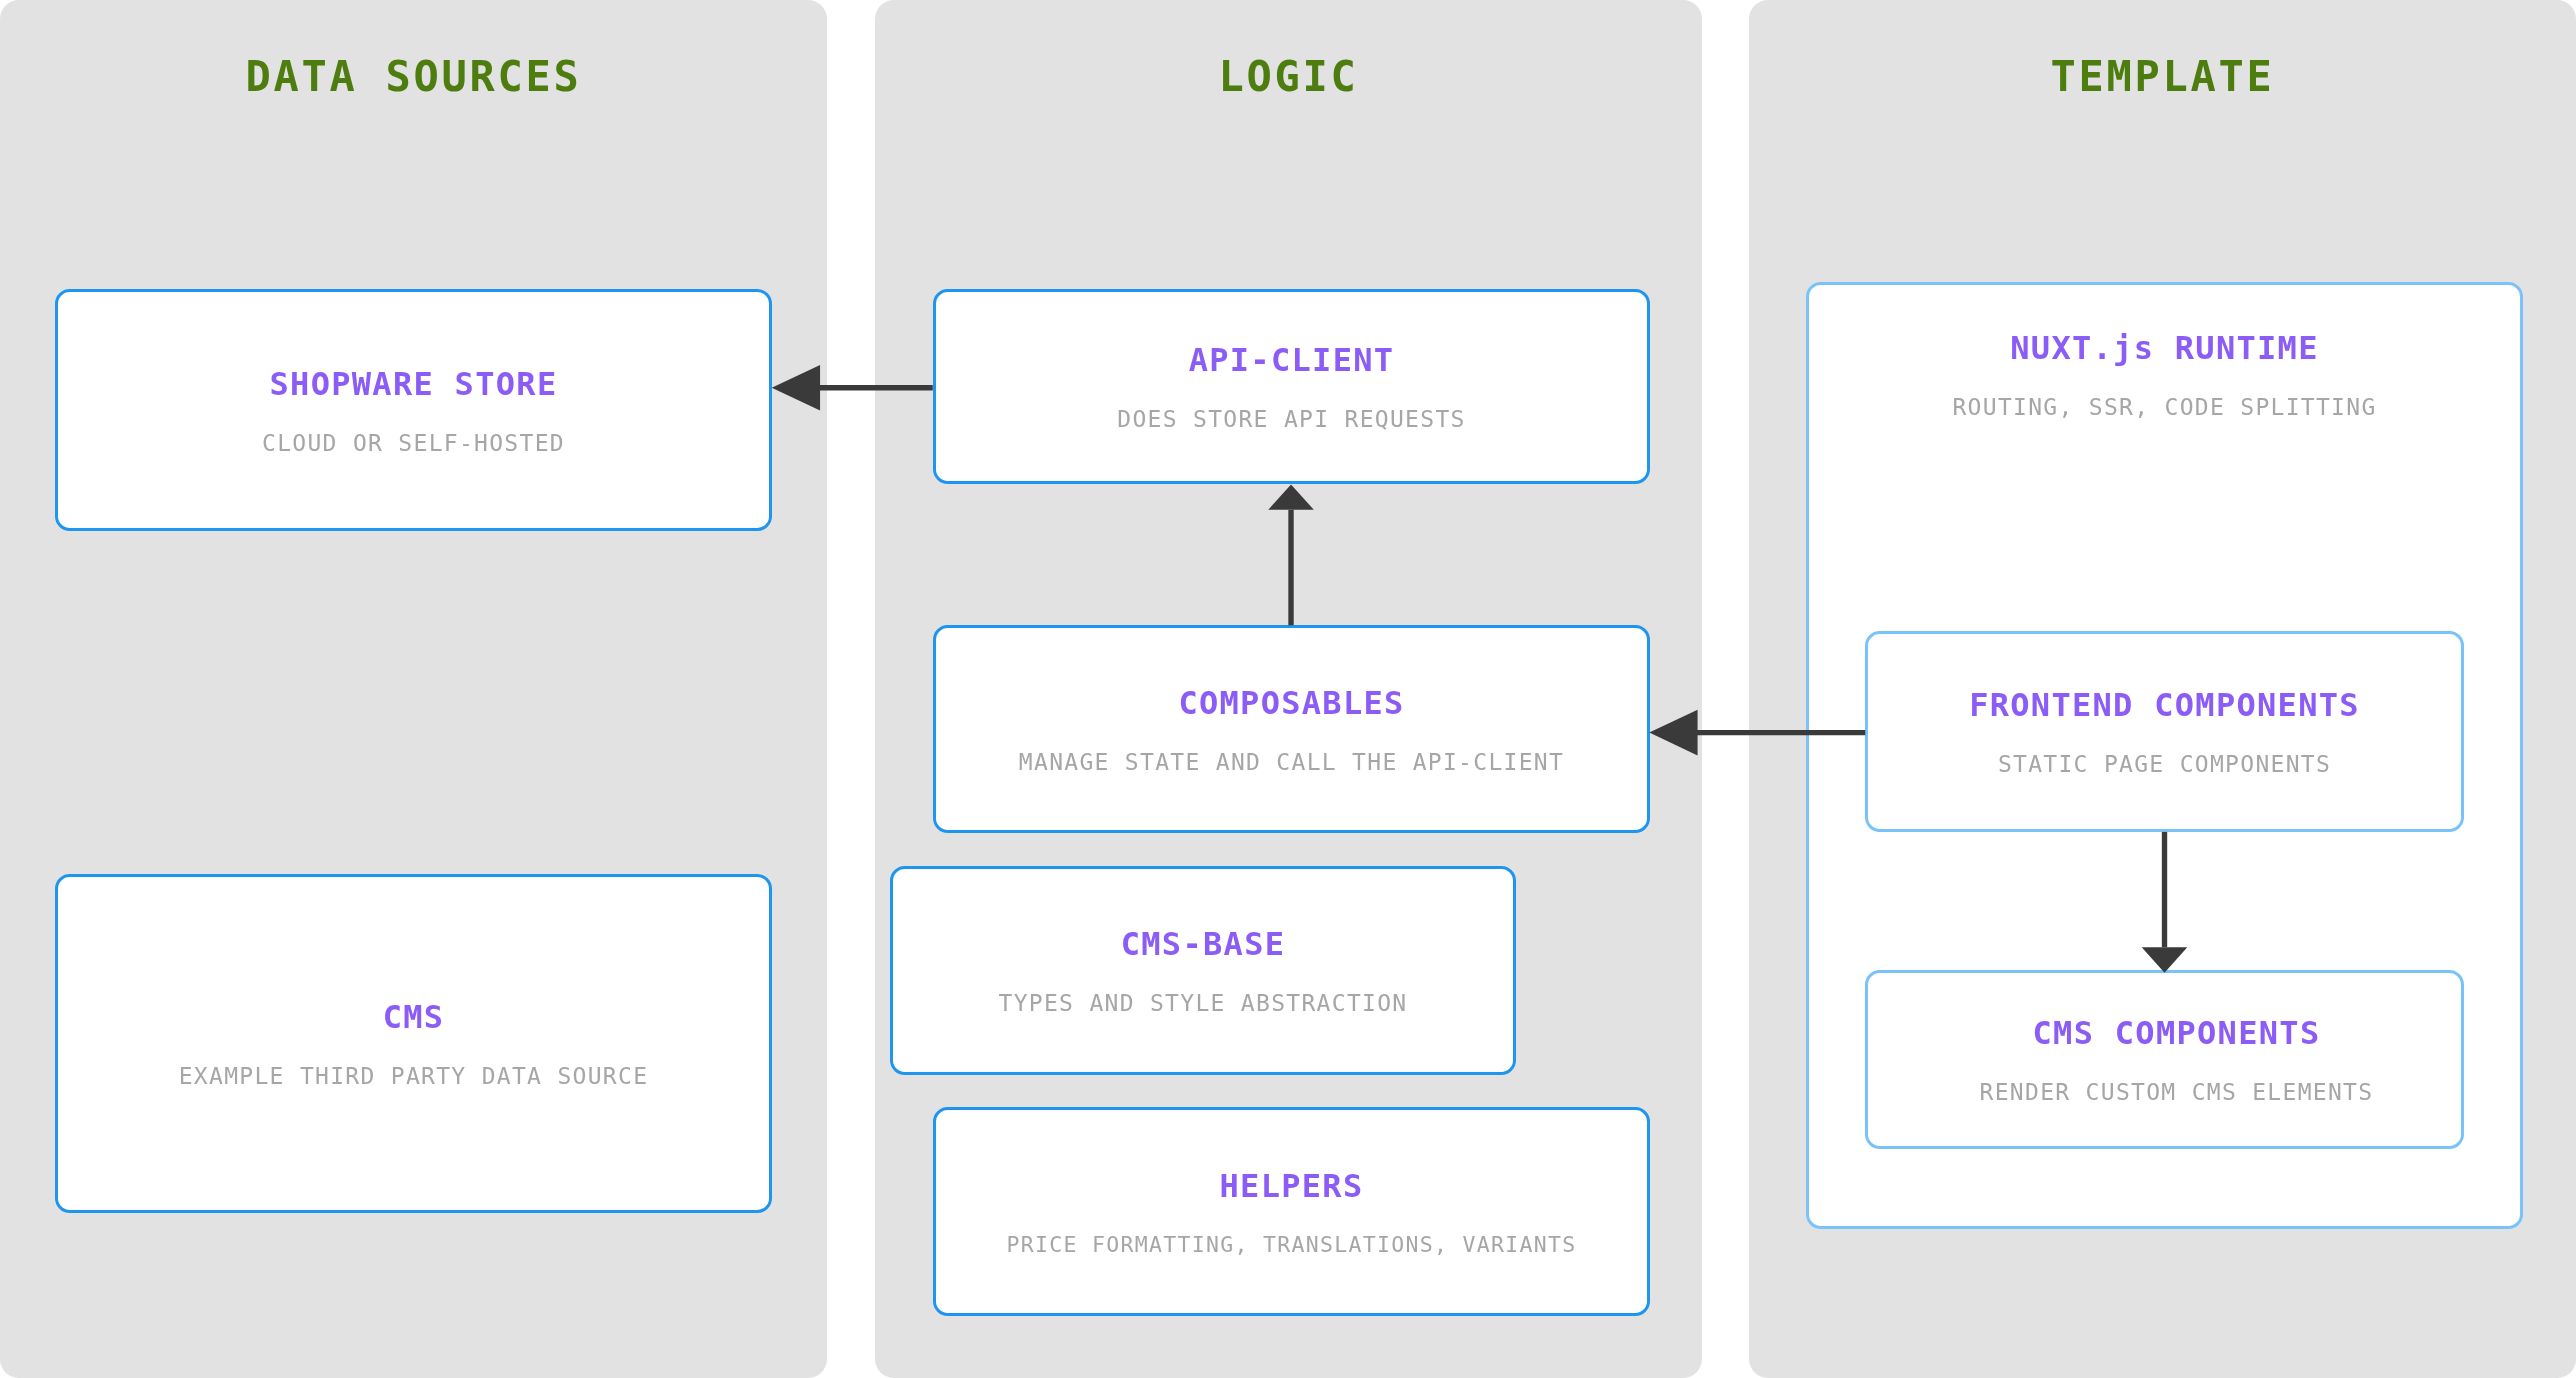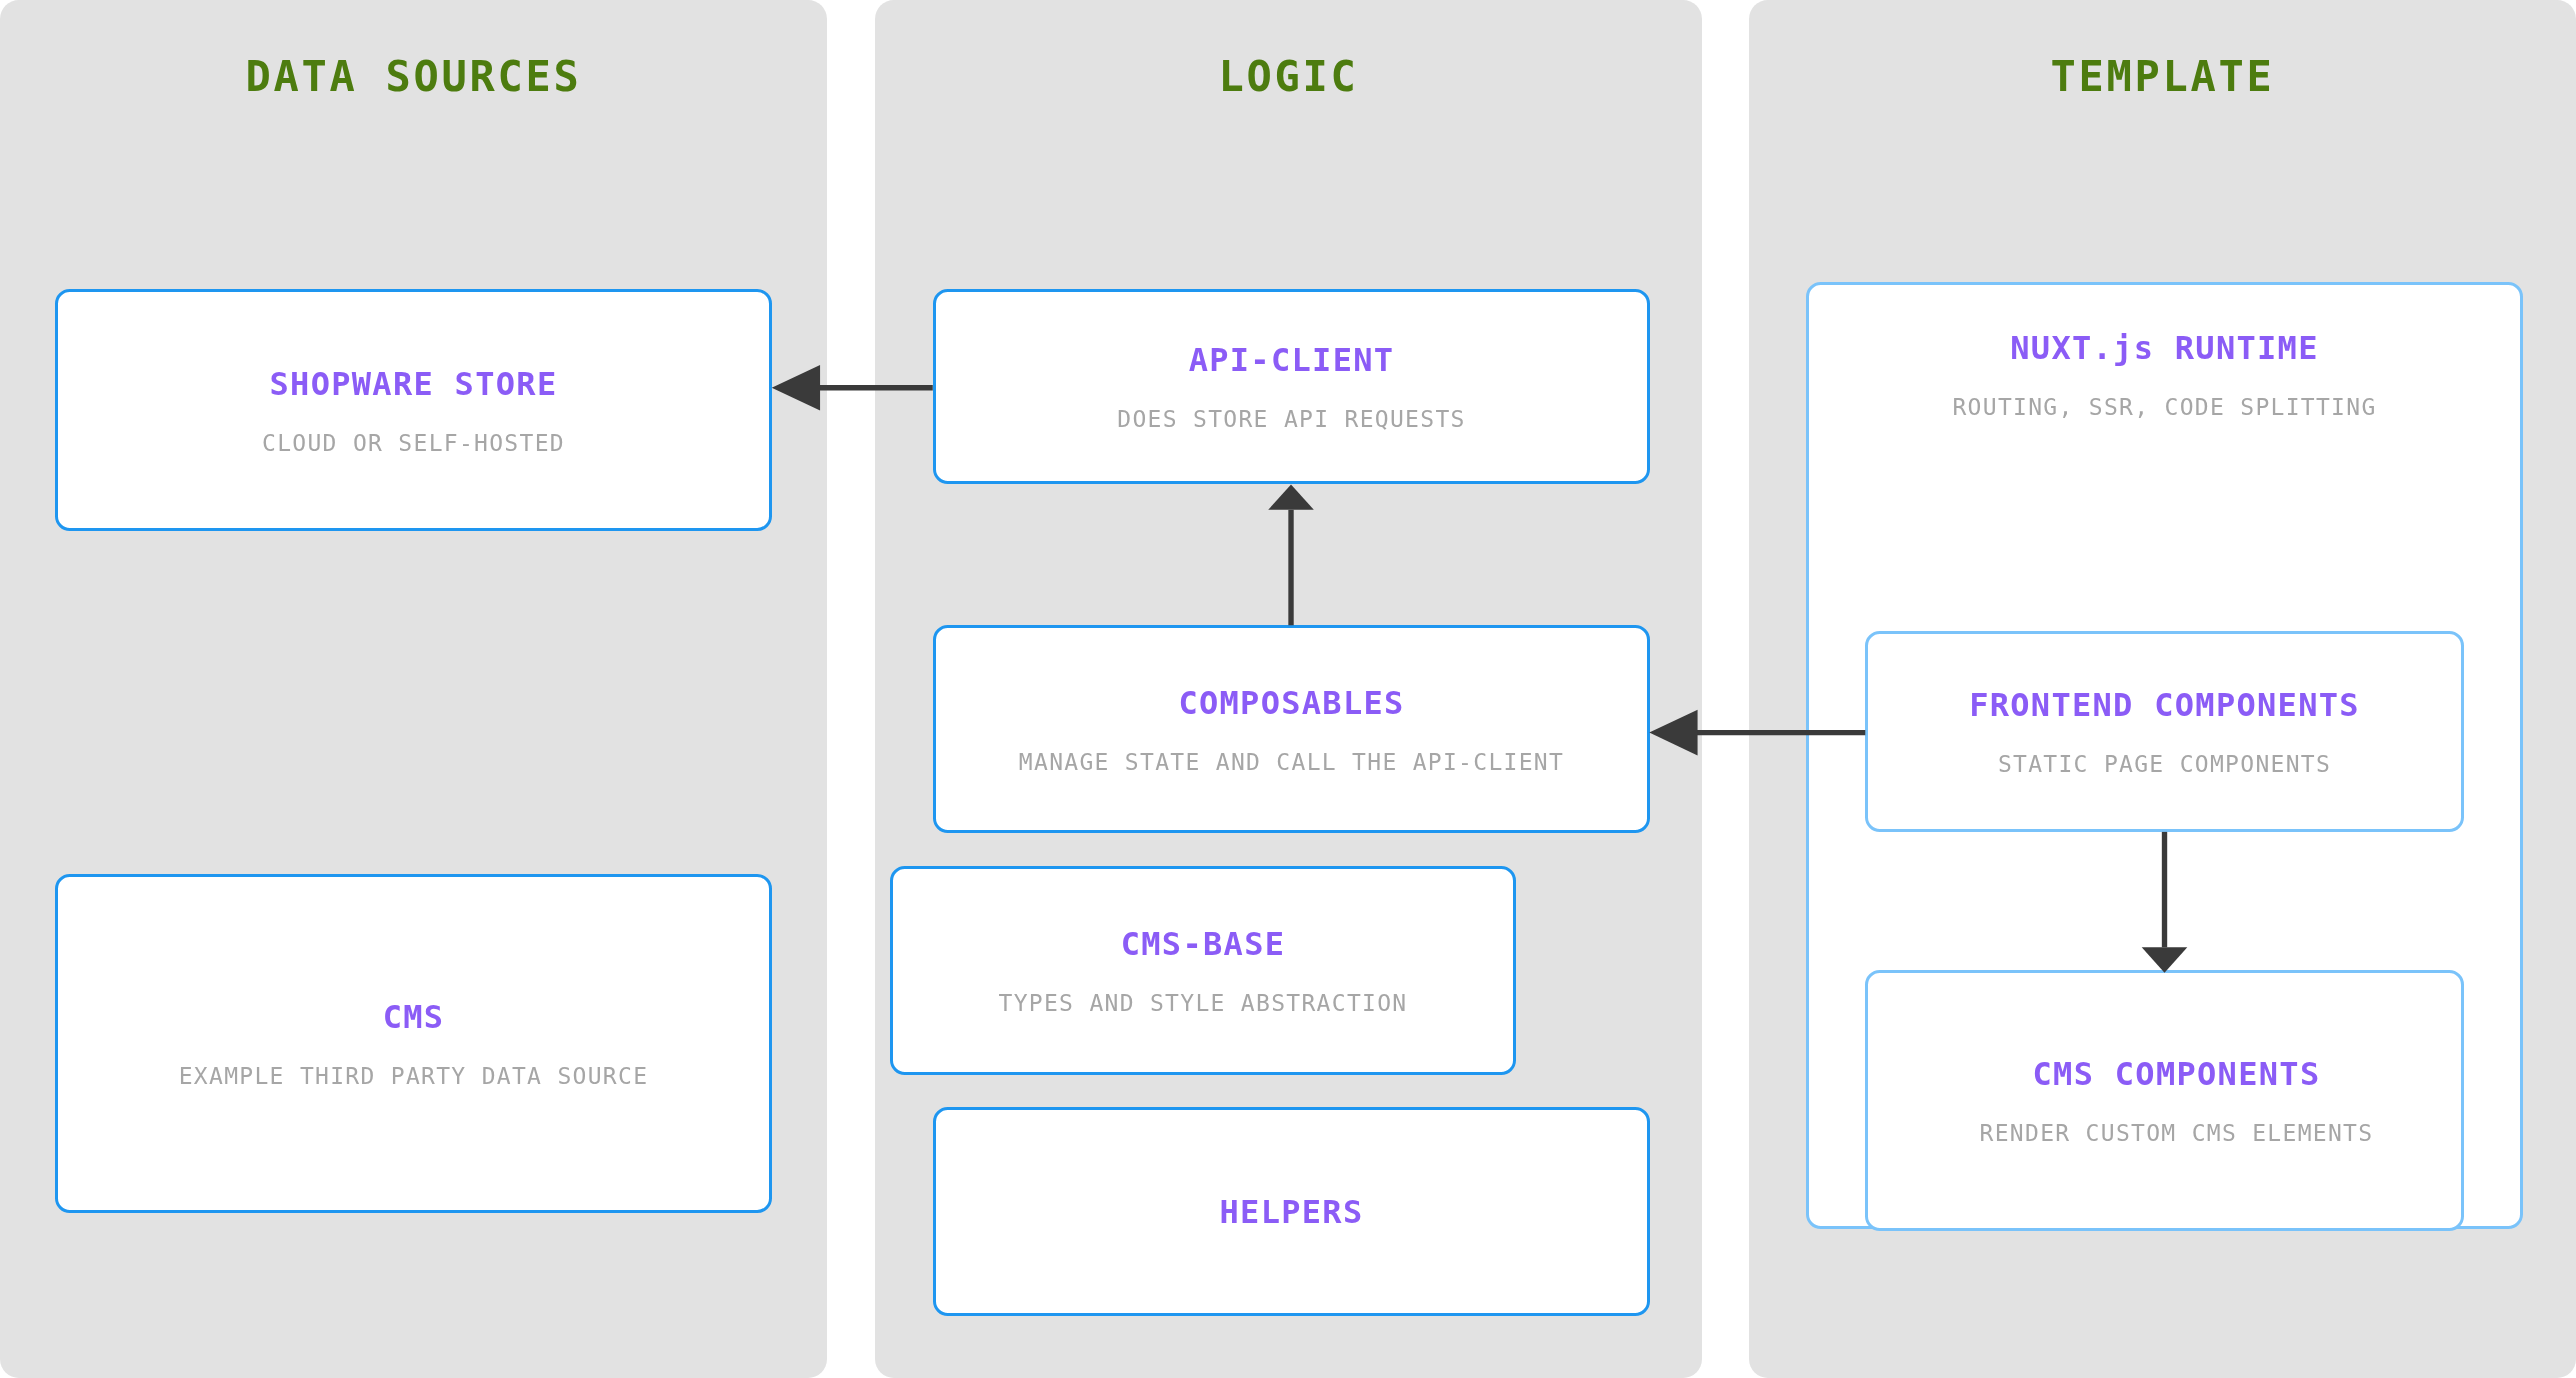--- a/index.html
+++ b/index.html
@@ -110,21 +110,21 @@
 
   
   #node-nuxt-runtime {
     left: 1806px; top: 282px; width: 717px; height: 947px;
     padding-top: 44px;
   }
   #node-frontend-components {
     left: 1865px; top: 631px; width: 599px; height: 201px;
   }
   #node-cms-components {
-    left: 1865px; top: 970px; width: 599px; height: 261px; padding-left: 24px;
+    left: 1865px; top: 970px; width: 599px; height: 179px; padding-left: 24px;
   }
 
   
   #arrow-layer {
     position: absolute;
     left: 0; top: 0;
     width: 2576px;
     height: 1378px;
     pointer-events: none;
   }
@@ -166,20 +166,21 @@
     <div class="node-sub">MANAGE STATE AND CALL THE API-CLIENT</div>
   </div>
 
   <div class="node" id="node-cms-base">
     <div class="node-title">CMS-BASE</div>
     <div class="node-sub">TYPES AND STYLE ABSTRACTION</div>
   </div>
 
   <div class="node" id="node-helpers">
     <div class="node-title">HELPERS</div>
+    <div class="node-sub small">PRICE FORMATTING, TRANSLATIONS, VARIANTS</div>
   </div>
 
   <div class="node light container" id="node-nuxt-runtime">
     <div class="node-title">NUXT.js RUNTIME</div>
     <div class="node-sub">ROUTING, SSR, CODE SPLITTING</div>
   </div>
 
   <div class="node light" id="node-frontend-components">
     <div class="node-title">FRONTEND COMPONENTS</div>
     <div class="node-sub">STATIC PAGE COMPONENTS</div>

